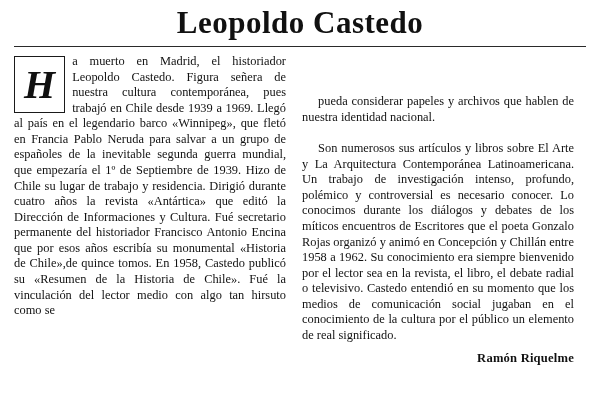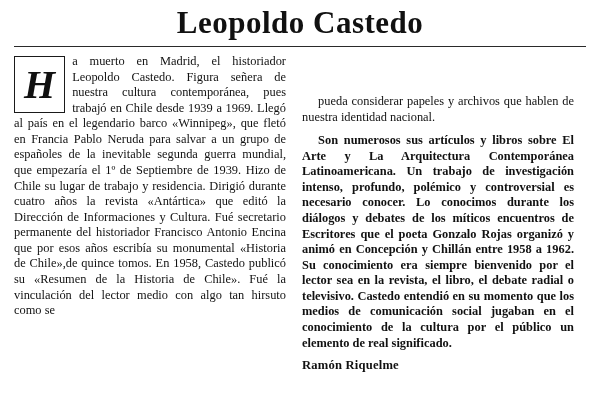--- a/index.html
+++ b/index.html
@@ -50,23 +50,22 @@
     line-height: 1.255;
     text-align: justify;
     text-justify: inter-word;
     hyphens: auto;
     color: #111;
   }
   .col p {
     margin: 0;
   }
   .col p + p {
-    margin-top: 8px;
+    margin-top: 16px;
     text-indent: 1.3em;
-    font-weight: bold;
   }
   .dropcap {
     float: left;
     border: 1.2px solid #1a1a1a;
     font-family: "Liberation Serif", serif;
     font-size: 40px;
     font-style: italic;
     font-weight: bold;
     line-height: 1;
     padding: 8px 9px 7px 9px;
@@ -74,20 +73,21 @@
     color: #111;
   }
   .col.right {
     padding-top: 0px;
   }
   .col.right .first {
     text-indent: 1.3em;
     margin-top: 40px;
   }
   .byline {
+    text-align: right;
     font-size: 12.6px;
     font-weight: bold;
     margin-top: 7px;
     letter-spacing: 0.2px;
     color: #111;
   }
 </style>
 </head>
 <body>
 

